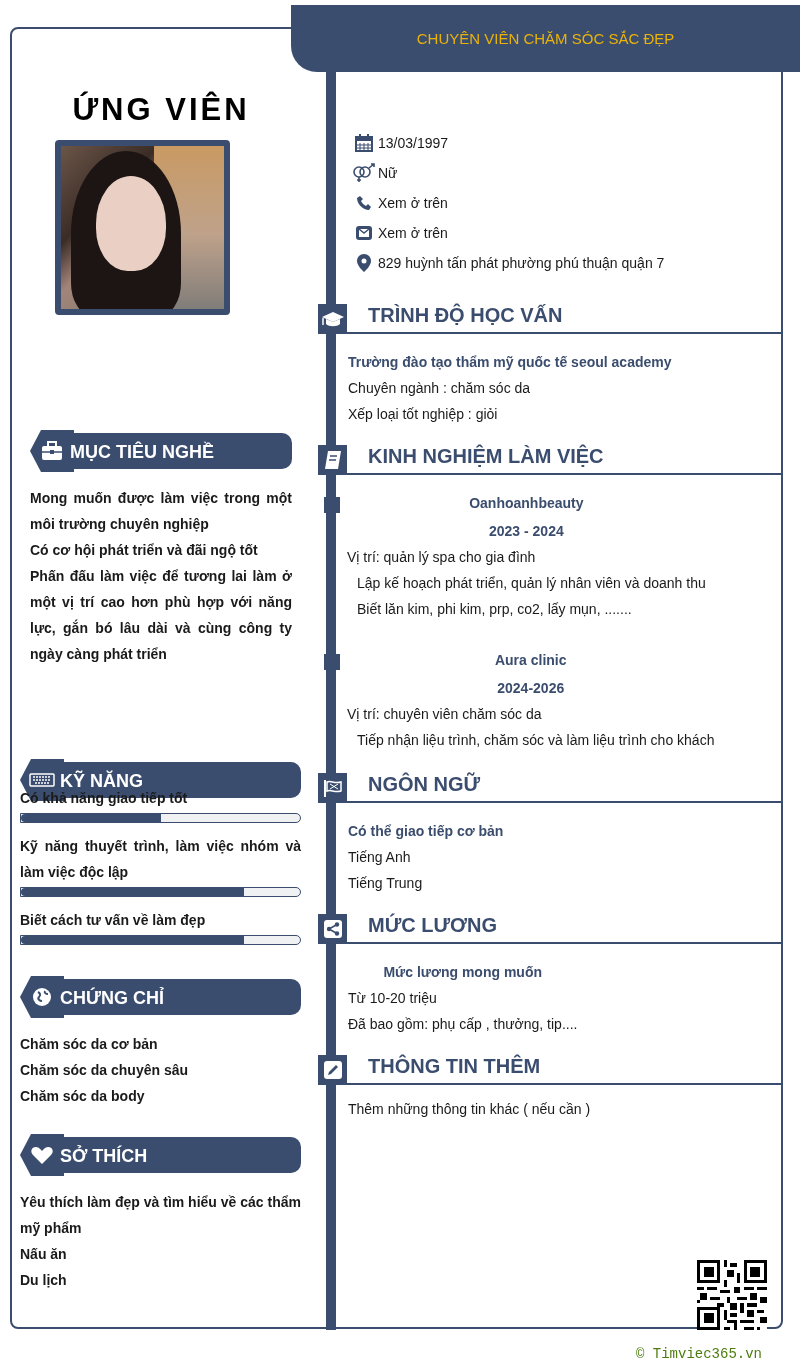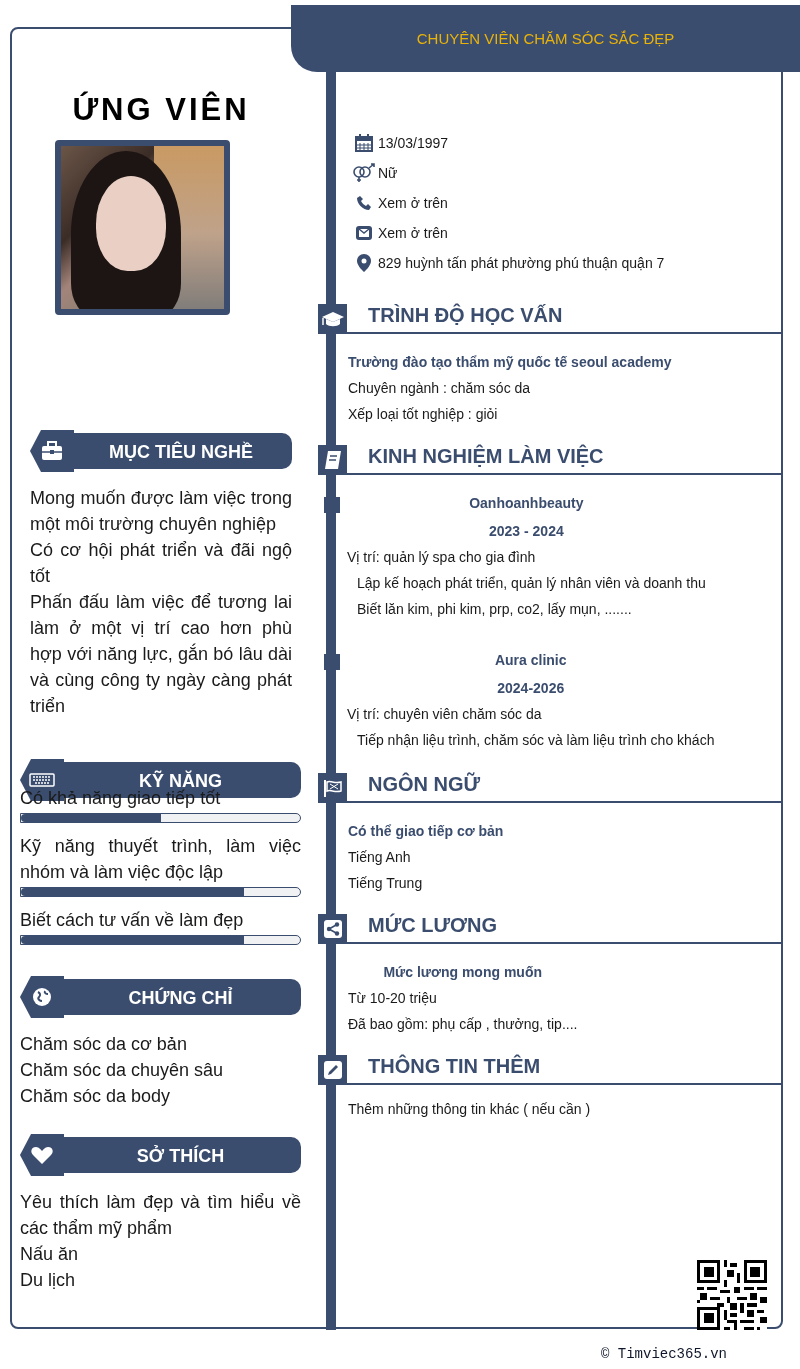--- a/index.html
+++ b/index.html
@@ -20,28 +20,28 @@
   .sec-head { position: absolute; left: 318px; width: 465px; height: 30px; border-bottom: 2px solid #3b4d6e; }
   .sec-head .icbox { position: absolute; left: 0; top: 0; width: 29px; height: 30px; background: #3b4d6e; display: flex; align-items: center; justify-content: center; }
   .sec-head .t { position: absolute; left: 50px; top: 0; font-size: 20px; font-weight: bold; color: #3b4d6e; }
   .sec-body { position: absolute; left: 348px; font-size: 14px; line-height: 26px; }
   .sub { color: #3b4d6e; font-weight: bold; text-align: center; }
   .indent { padding-left: 10px; }
   .node { position: absolute; left: 324px; width: 16px; height: 16px; background: #3b4d6e; }
 
   .lh { position: absolute; height: 36px; background: #3b4d6e; border-radius: 0 10px 10px 0; color: #fff; font-weight: bold; font-size: 18px; }
   .lh .hex { position: absolute; left: -10px; top: -3px; width: 44px; height: 42px; background: #3b4d6e; clip-path: polygon(25% 0, 100% 0, 100% 100%, 25% 100%, 0 50%); display: flex; align-items: center; justify-content: center; }
-  .lh .lt { position: absolute; left: 0; right: 0; top: 9px; text-align: center; padding-left: 30px; }
-  .lbody { position: absolute; font-size: 18px; line-height: 26px; }
+  .lh .lt { position: absolute; left: 0; right: 0; top: 9px; padding-left: 30px; }
+  .lbody { position: absolute; font-size: 14px; line-height: 26px; font-weight: bold; }
   .justify { text-align: justify; }
   .bar { width: 281px; height: 10px; border: 1px solid #3b4d6e; border-radius: 0 6px 6px 0; background: #f0f1f3; margin: 2px 0 10px 0; overflow: hidden; }
   .bar .fill { height: 100%; background: #3b4d6e; border-radius: 5px 0 0 5px; }
 
   .qr { position: absolute; left: 697px; top: 1260px; width: 70px; height: 70px; background: #fff; }
-  .footer { position: absolute; left: 601px; top: 1346px; font-family: "Liberation Mono", monospace; font-size: 14px; color: #0f172a; }
+  .footer { position: absolute; left: 636px; top: 1346px; font-family: "Liberation Mono", monospace; font-size: 14px; color: #4d7c0f; }
 </style>
 </head>
 <body>
 
 <div class="frame"></div>
 <div class="top-banner">
     <span>CHUYÊN VIÊN CHĂM SÓC SẮC ĐẸP</span>
   </div>
 <div class="spine"></div>
 

